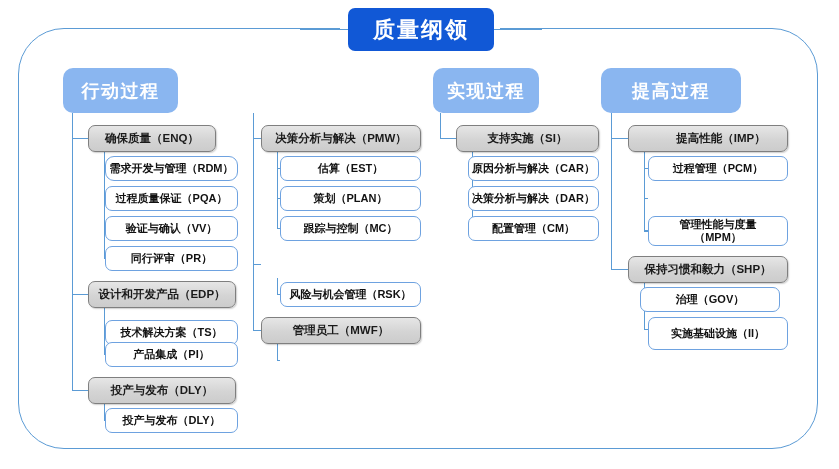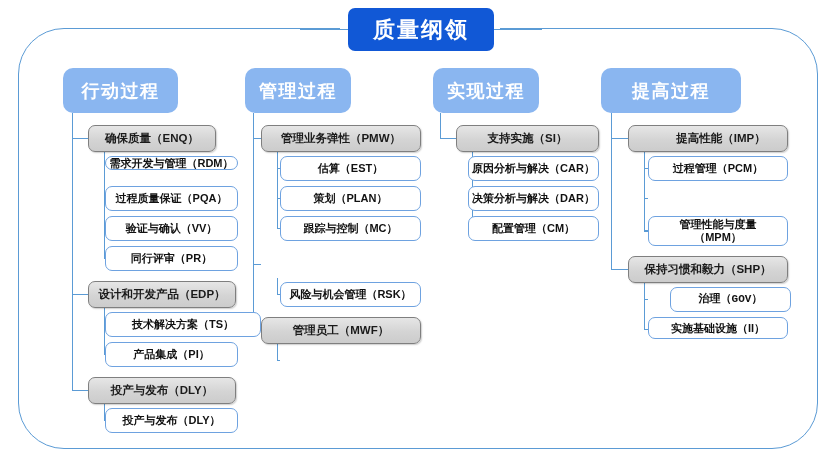--- a/index.html
+++ b/index.html
@@ -103,44 +103,43 @@
 <div id="canvas">
 
   <div class="outer-frame"></div>
   <div class="frame-mask"></div>
 
   <div class="root-title">质量纲领</div>
 
 <div class="col-header" style="left: 63px; top: 68px; width: 115px;">行动过程</div>
     <div class="node2" style="left: 88px; top: 125px; width: 128px;">确保质量（ENQ）</div>
     <div class="hline" style="left: 72px; top: 137.85px; width: 16px;"></div>
-    <div class="node3" style="left: 105px; top: 156px; width: 133px; height: 14px; border-radius: 9px;">需求开发与管理（RDM）</div>
+    <div class="node3" style="left: 105px; top: 156px; width: 133px; height: 25px; border-radius: 9px;">需求开发与管理（RDM）</div>
     <div class="hline" style="left: 104px; top: 167.85px; width: 1px;"></div>
     <div class="node3" style="left: 105px; top: 186px; width: 133px; height: 25px;">过程质量保证（PQA）</div>
     <div class="hline" style="left: 104px; top: 197.85px; width: 1px;"></div>
     <div class="node3" style="left: 105px; top: 216px; width: 133px; height: 25px;">验证与确认（VV）</div>
     <div class="hline" style="left: 104px; top: 227.85px; width: 1px;"></div>
     <div class="node3" style="left: 105px; top: 246px; width: 133px; height: 25px;">同行评审（PR）</div>
     <div class="hline" style="left: 104px; top: 257.85px; width: 1px;"></div>
     <div class="vline" style="left: 104px; top: 152px; height: 106.5px;"></div>
     <div class="node2" style="left: 88px; top: 281px; width: 148px;">设计和开发产品（EDP）</div>
     <div class="hline" style="left: 72px; top: 293.85px; width: 16px;"></div>
-    <div class="node3" style="left: 105px; top: 312px; width: 156px; height: 25px;">技术解决方案（TS）</div>
+    <div class="node3" style="left: 105px; top: 320px; width: 133px; height: 25px;">技术解决方案（TS）</div>
     <div class="hline" style="left: 104px; top: 323.85px; width: 1px;"></div>
     <div class="node3" style="left: 105px; top: 342px; width: 133px; height: 25px;">产品集成（PI）</div>
     <div class="hline" style="left: 104px; top: 353.85px; width: 1px;"></div>
     <div class="vline" style="left: 104px; top: 308px; height: 46.5px;"></div>
     <div class="node2" style="left: 88px; top: 377px; width: 148px;">投产与发布（DLY）</div>
     <div class="hline" style="left: 72px; top: 389.85px; width: 16px;"></div>
     <div class="node3" style="left: 105px; top: 408px; width: 133px; height: 25px;">投产与发布（DLY）</div>
     <div class="hline" style="left: 104px; top: 419.85px; width: 1px;"></div>
     <div class="vline" style="left: 104px; top: 404px; height: 16.5px;"></div>
     <div class="vline" style="left: 72px; top: 113px; height: 277.5px;"></div>
-    <div class="col-header" style="left: 245px; top: 68px; width: 106px;">管理过程</div>
-    <div class="node2" style="left: 261px; top: 125px; width: 160px;">管理业务弹性（PMW）</div>
+    <div class="node2" style="left: 261px; top: 125px; width: 160px;">决策分析与解决（PMW）</div>
     <div class="hline" style="left: 253px; top: 137.85px; width: 8px;"></div>
     <div class="node3" style="left: 280px; top: 156px; width: 141px; height: 25px;">估算（EST）</div>
     <div class="hline" style="left: 277px; top: 167.85px; width: 3px;"></div>
     <div class="node3" style="left: 280px; top: 186px; width: 141px; height: 25px;">策划（PLAN）</div>
     <div class="hline" style="left: 277px; top: 197.85px; width: 3px;"></div>
     <div class="node3" style="left: 280px; top: 216px; width: 141px; height: 25px; text-align: center;">跟踪与控制（MC）</div>
     <div class="hline" style="left: 277px; top: 227.85px; width: 3px;"></div>
     <div class="vline" style="left: 277px; top: 152px; height: 76.5px;"></div>
     <div class="hline" style="left: 253px; top: 263.85px; width: 8px;"></div>
     <div class="node3" style="left: 280px; top: 282px; width: 141px; height: 25px;">风险与机会管理（RSK）</div>
@@ -166,21 +165,21 @@
     <div class="node2" style="left: 628px; top: 125px; width: 160px; padding-left: 26px;">提高性能（IMP）</div>
     <div class="hline" style="left: 611px; top: 137.85px; width: 17px;"></div>
     <div class="node3" style="left: 648px; top: 156px; width: 140px; height: 25px;">过程管理（PCM）</div>
     <div class="hline" style="left: 644px; top: 167.85px; width: 4px;"></div>
     <div class="hline" style="left: 644px; top: 197.85px; width: 4px;"></div>
     <div class="node3 two-line" style="left: 648px; top: 216px; width: 140px; height: 30px;">管理性能与度量<br>（MPM）</div>
     <div class="hline" style="left: 644px; top: 230.35px; width: 4px;"></div>
     <div class="vline" style="left: 644px; top: 152px; height: 79px;"></div>
     <div class="node2" style="left: 628px; top: 256px; width: 160px;">保持习惯和毅力（SHP）</div>
     <div class="hline" style="left: 611px; top: 268.85px; width: 17px;"></div>
-    <div class="node3" style="left: 670px; top: 287px; width: 121px; height: 25px; font-family: Liberation Mono, monospace;">治理（GOV）</div>
+    <div class="node3" style="left: 640px; top: 287px; width: 140px; height: 25px;">治理（GOV）</div>
     <div class="hline" style="left: 644px; top: 298.85px; width: 4px;"></div>
-    <div class="node3" style="left: 648px; top: 317px; width: 140px; height: 22px;">实施基础设施（II）</div>
+    <div class="node3" style="left: 648px; top: 317px; width: 140px; height: 33px;">实施基础设施（II）</div>
     <div class="hline" style="left: 644px; top: 328.85px; width: 4px;"></div>
     <div class="vline" style="left: 644px; top: 283px; height: 46.5px;"></div>
     <div class="vline" style="left: 611px; top: 113px; height: 156.5px;"></div>
     <div class="hline" style="left: 300px; top: 28.5px; width: 48px;"></div>
     <div class="hline" style="left: 494px; top: 28.5px; width: 48px;"></div>
   </div>
 
 </body></html>

